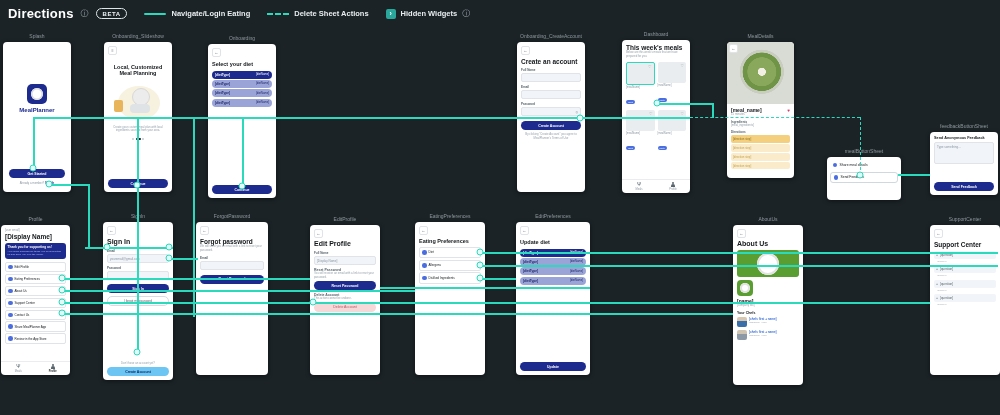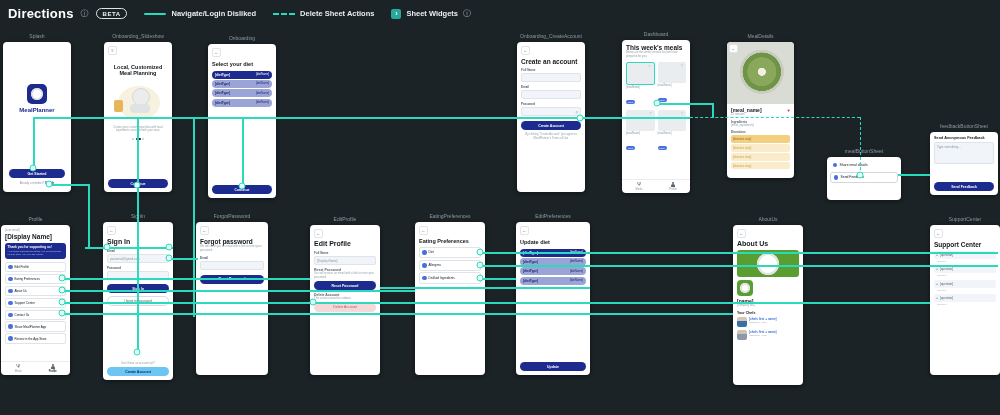--- a/index.html
+++ b/index.html
@@ -108,29 +108,29 @@
 <body>
 
 <div id="canvas">
 
   <div id="hdr">
     <span class="ttl">Directions</span>
     <span class="info">ⓘ</span>
     <span class="beta">BETA</span>
     <span class="lgd">
       <span class="samp-solid"></span>
-      <span class="lab">Navigate/Login Disliked</span>
+      <span class="lab">Navigate/Login Eating</span>
     </span>
     <span class="lgd">
       <span class="samp-dash"></span>
       <span class="lab">Delete Sheet Actions</span>
     </span>
     <span class="lgd">
       <span class="hw-ico">›</span>
-      <span class="lab">Sheet Widgets</span>
+      <span class="lab">Hidden Widgets</span>
       <span class="info">ⓘ</span>
     </span>
   </div>
 
   <div class="lnh" style="left:33px;top:117px;width:657px"></div>
   <div class="lnh" style="left:49px;top:184px;width:39px"></div>
   <div class="lnh" style="left:657px;top:103px;width:56px"></div>
   <div class="lnh" style="left:85px;top:247px;width:88px"></div>
   <div class="lnh" style="left:170px;top:258px;width:28px"></div>
   <div class="lnh" style="left:62px;top:278px;width:248px"></div>

